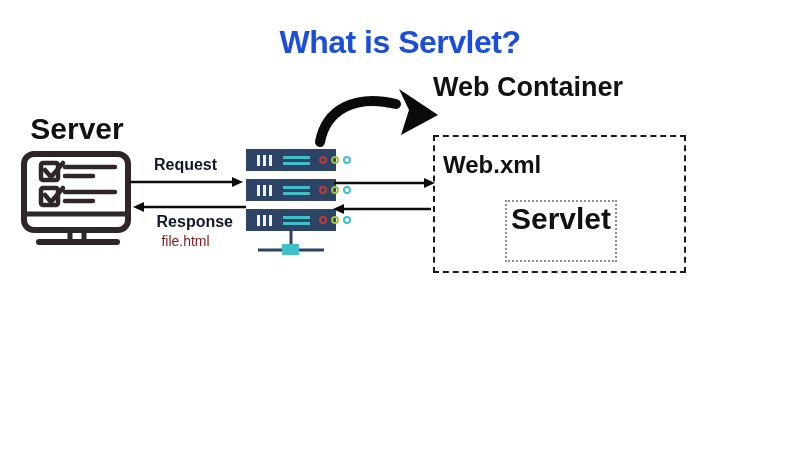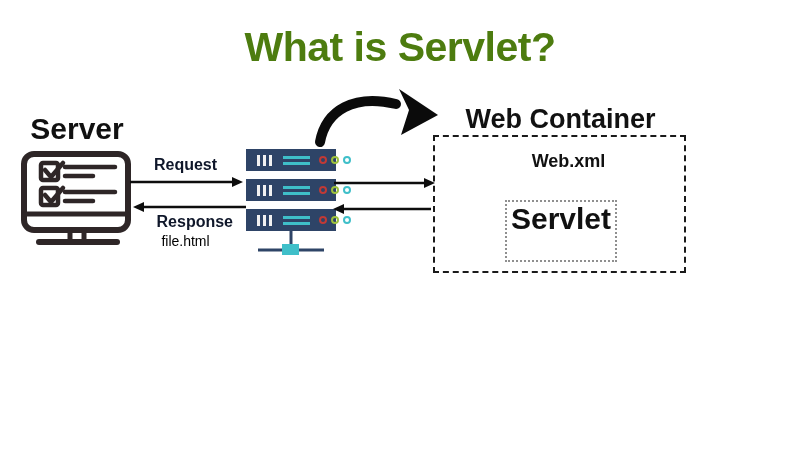--- a/index.html
+++ b/index.html
@@ -4,52 +4,52 @@
 <style>
   html,body{margin:0;padding:0;background:#ffffff;}
   .canvas{
     position:relative;width:800px;height:450px;background:#ffffff;overflow:hidden;
     font-family:"Liberation Sans","DejaVu Sans",sans-serif;color:#111111;
   }
   .abs{position:absolute;}
 
   .title{
     left:0;top:24px;width:800px;text-align:center;
-    font-size:41px;font-weight:bold;color:#4d7c0f;letter-spacing:-0.5px;
+    font-size:32px;font-weight:bold;color:#1d4ed8;letter-spacing:-0.5px;
   }
 
   .client-label{left:22px;top:112px;width:110px;font-size:30px;font-weight:bold;text-align:center;}
 
   .flow-label{font-size:16px;font-weight:bold;color:#0f172a;}
   .request-label{left:138px;top:156px;width:95px;text-align:center;}
   .response-label{left:138px;top:213px;width:95px;text-align:right;}
-  .file-label{left:138px;top:233px;width:95px;text-align:center;font-size:14px;color:#000000;}
+  .file-label{left:138px;top:233px;width:95px;text-align:center;font-size:14px;color:#7f1d1d;}
 
   .server-unit{
     position:absolute;left:246px;width:90px;height:22px;background:#2e4467;
     display:flex;align-items:center;
   }
   .unit-bars{display:flex;gap:3px;margin-left:11px;}
   .unit-bar{width:3px;height:11px;background:#f2f2f2;}
   .unit-lines{display:flex;flex-direction:column;gap:3px;margin-left:11px;}
   .unit-line{width:27px;height:3px;background:#3fbfc9;}
   .unit-dots{display:flex;gap:4px;margin-left:9px;}
   .unit-dot{width:4px;height:4px;border-radius:50%;border:2px solid;}
   .dot-red{border-color:#c03a36;}
   .dot-green{border-color:#9dc13c;}
   .dot-teal{border-color:#3fbfc9;}
 
   .server-label{left:228px;top:266px;width:126px;font-size:28px;font-weight:bold;text-align:center;}
 
-  .wc-label{left:433px;top:104px;width:255px;font-size:27px;font-weight:bold;text-align:center;}
+  .wc-label{left:433px;top:72px;width:255px;font-size:27px;font-weight:bold;}
   .wc-box{
     left:433px;top:135px;width:253px;height:138px;
     border:2px dashed #1a1a1a;box-sizing:border-box;
   }
-  .webxml-label{position:absolute;left:18px;right:0;top:14px;text-align:center;font-size:18px;font-weight:bold;}
+  .webxml-label{position:absolute;left:8px;right:0;top:14px;text-align:left;font-size:24px;font-weight:bold;}
   .servlet-box{
     position:absolute;left:70px;top:63px;width:112px;height:62px;
     border:2px dotted #8f8f8f;box-sizing:border-box;
     display:flex;align-items:flex-start;justify-content:center;
   }
   .servlet-label{font-size:30px;font-weight:bold;}
 
   svg{display:block;}
 </style>
 </head>

